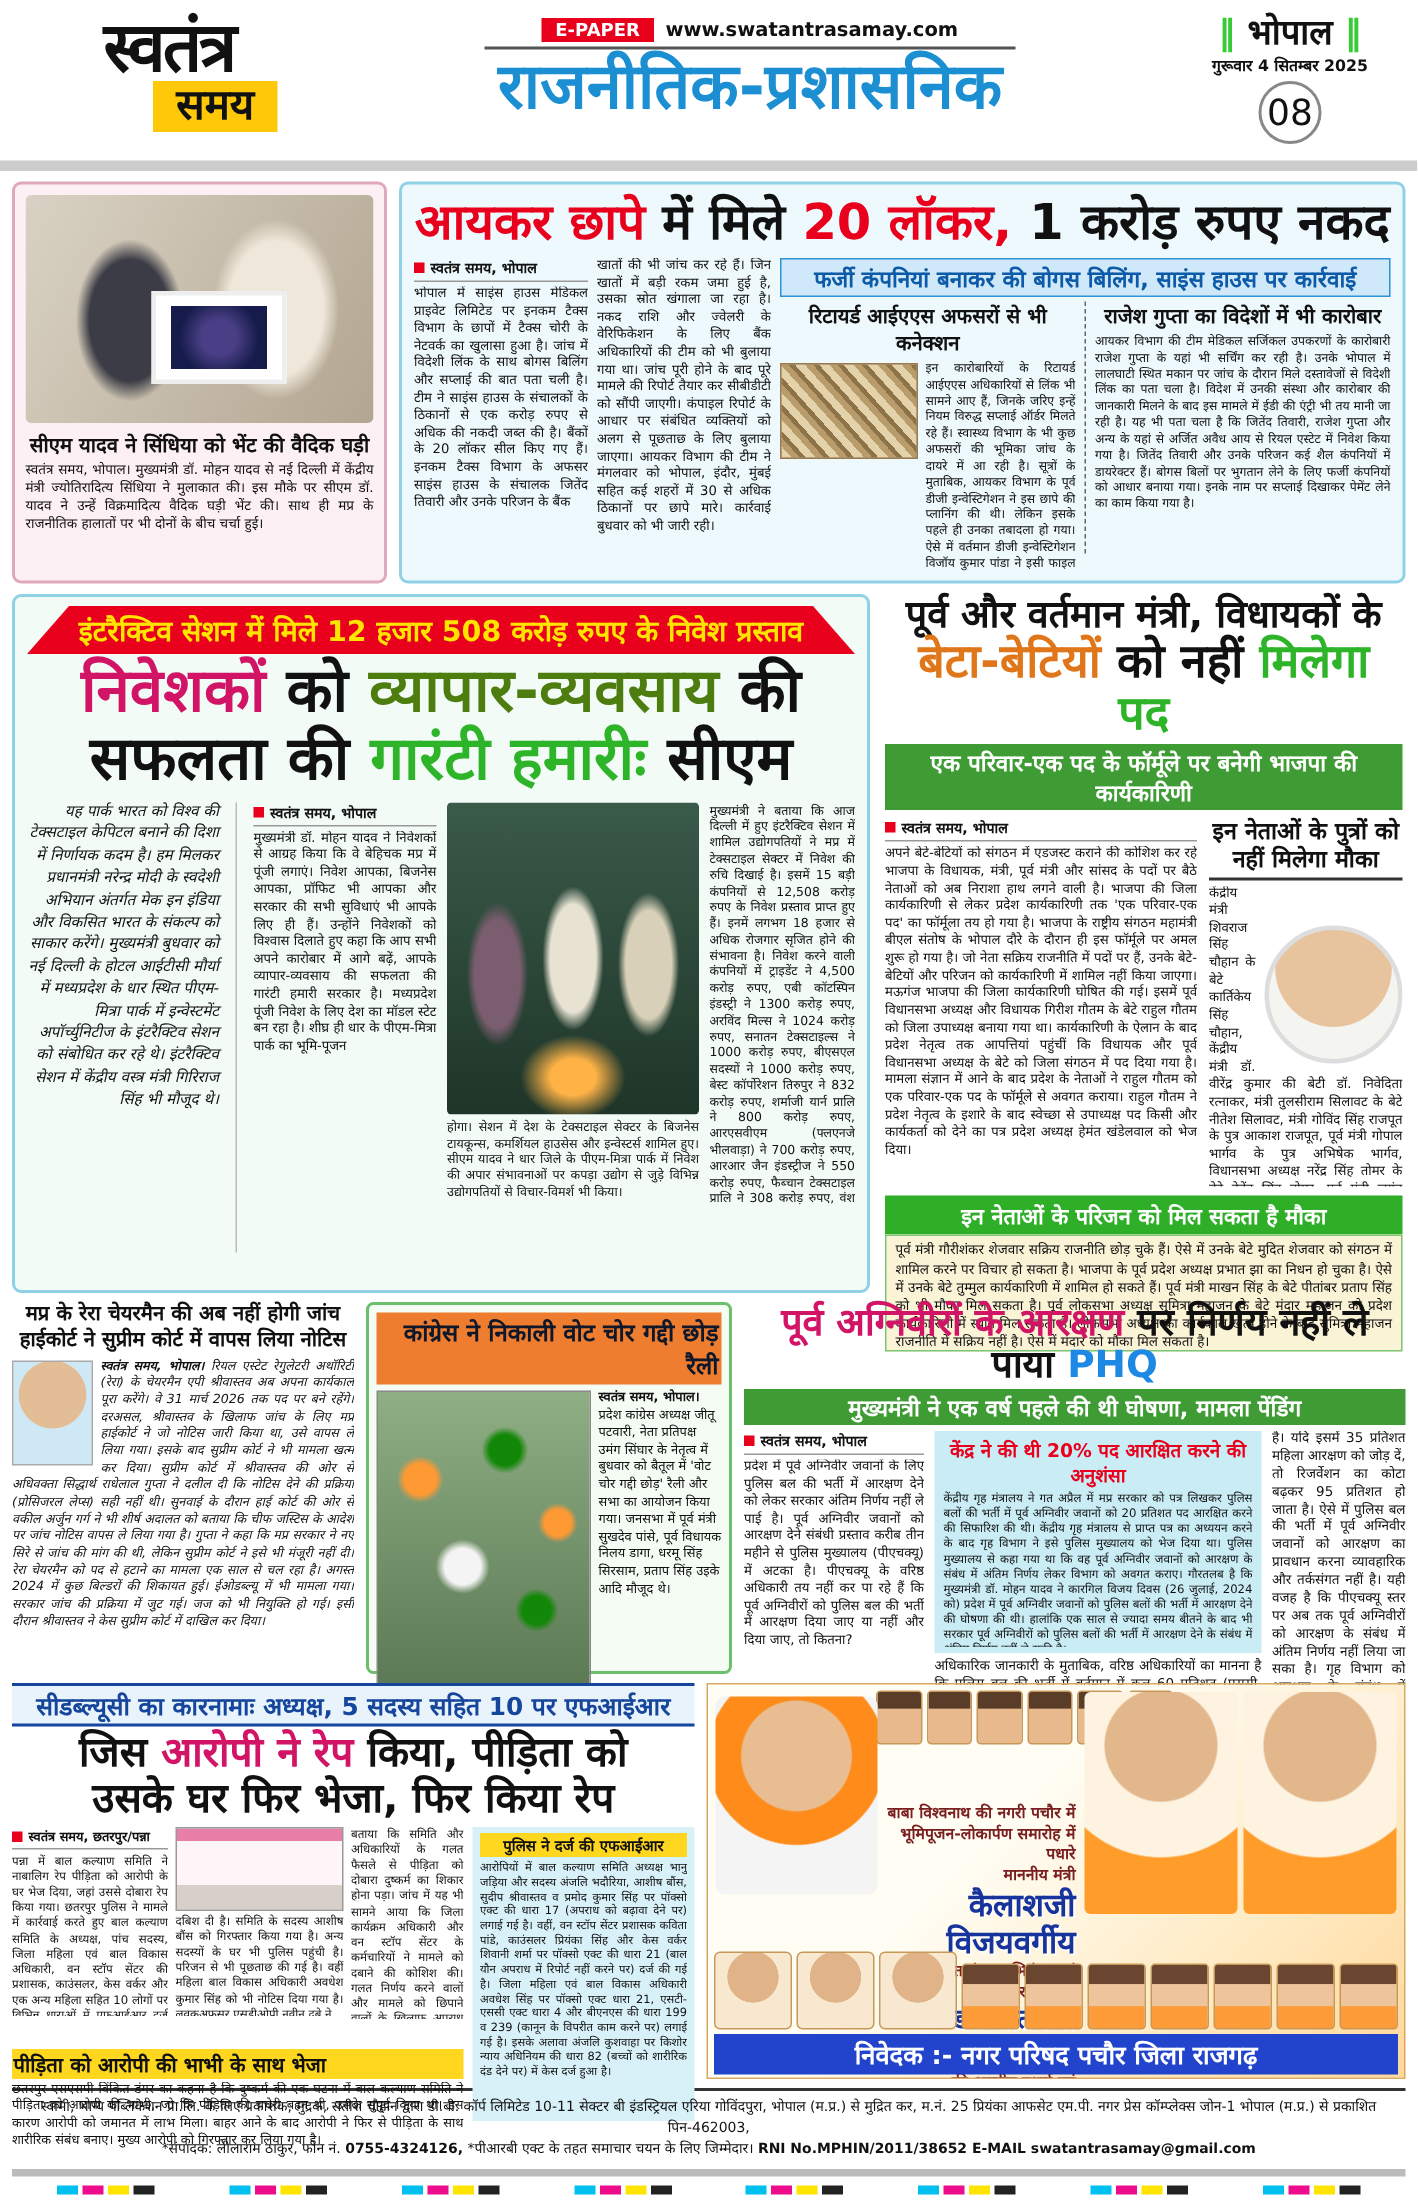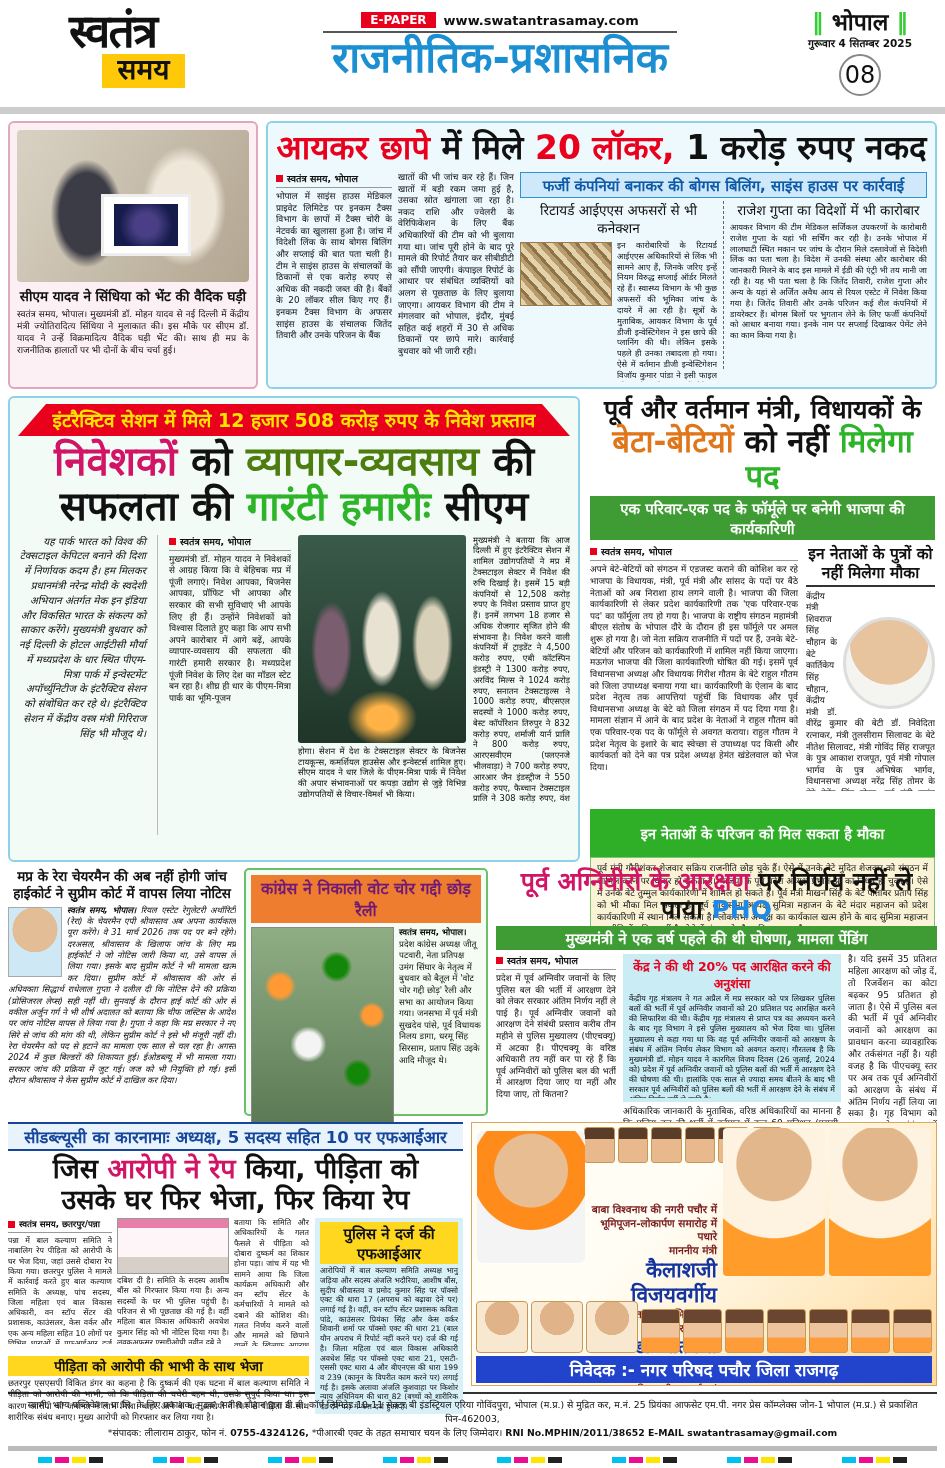--- a/index.html
+++ b/index.html
@@ -41,21 +41,21 @@
 
   .tax-card { flex:1; border:2px solid #8fd2e8; background:#eef9fd; border-radius:6px; padding:6px 8px; }
   .tax-headline { text-align:center; font-size:33px; font-weight:bold; line-height:1.15; }
   .tax-body-row { display:flex; gap:6px; margin-top:5px; height:205px; }
   .tax-col { width:116px; }
   .tax-right { flex:1; }
   .tax-strip { background:#cfe8fa; border:1px solid #2c94d4; color:#0d5ba8; font-weight:bold; font-size:15px; text-align:center; padding:2px 4px; margin-bottom:3px; }
   .tax-subs { display:flex; gap:6px; height:168px; }
   .tax-sub { flex:1; }
   .tax-sub2 { border-left:1px dashed #666; padding-left:6px; }
-  .sub-title { font-size:13.5px; font-weight:normal; text-align:center; margin-bottom:3px; }
+  .sub-title { font-size:13.5px; font-weight:bold; text-align:center; margin-bottom:3px; }
   .money-photo { float:left; width:92px; height:64px; margin:2px 5px 2px 0; background:
       repeating-linear-gradient(48deg,#e4d2aa 0 5px,#b99c6c 5px 9px,#8f7348 9px 12px),
       linear-gradient(#a08054,#7c5f3a); border:1px solid #9a7b50; }
 
   
   .sec2 { display:flex; gap:8px; margin:7px 8px 0; height:466px; }
   .cm-card { width:572px; border:2px solid #8fd2e8; background:#f2fbf6; border-radius:6px; padding:6px 8px; }
   .ribbon { background:#e8001d; color:#ffe400; font-weight:bold; font-size:19px; text-align:center; padding:3px 30px; clip-path:polygon(28px 0, calc(100% - 28px) 0, 100% 100%, 0 100%); }
   .cm-headline { text-align:center; font-weight:bold; line-height:1.12; margin-top:3px; }
   .cm-h1 { font-size:40px; }
@@ -81,32 +81,32 @@
   .beta-h-l1 { font-size:25px; }
   .beta-h-l2 { font-size:31px; }
   .c-orange { color:#e0761a; }
   .green-band { background:#3f9c35; color:#fff; font-weight:bold; font-size:15px; text-align:center; padding:2px 4px; margin-top:3px; }
   .beta-body { display:flex; gap:8px; margin-top:5px; height:248px; }
   .beta-col1 { width:208px; }
   .circle-photo { float:right; width:92px; height:92px; border-radius:50%; margin:26px 0 4px 6px; border:3px solid #ddd; background:
       radial-gradient(circle at 50% 30%, #e8c49e 0 52%, #f4f4f0 53%); }
   .beta-side { flex:1; }
   .beta-side-title { font-weight:bold; font-size:15.5px; text-align:center; border-bottom:2px solid #333; padding-bottom:2px; margin-bottom:4px; line-height:1.2; }
-  .green-band2 { background:#2fae27; color:#fff; font-weight:bold; font-size:14.5px; text-align:center; padding:14px; margin-top:16px; }
+  .green-band2 { background:#2fae27; color:#fff; font-weight:bold; font-size:14.5px; text-align:center; padding:3px; margin-top:4px; }
   .cream-box { background:#fbf3d6; border:1px solid #7cc576; padding:4px 6px; font-size:9px; line-height:1.35; text-align:justify; height:78px; overflow:hidden; }
 
   
   .sec3 { display:flex; gap:8px; margin:6px 8px 0; height:248px; }
   .rera { width:228px; }
   .rera-h { font-size:13.5px; font-weight:bold; text-align:center; line-height:1.25; }
   .rera-body { font-size:8.4px; font-style:italic; line-height:1.35; text-align:justify; margin-top:3px; height:190px; overflow:hidden; }
   .rera-photo { float:left; width:54px; height:70px; margin:2px 5px 2px 0; border:1px solid #aaa; background:
       radial-gradient(circle at 50% 32%, #e3bd95 0 42%, #cfe8f5 43%); }
   .congress { width:244px; border:2px solid #6cbf6c; background:#f4fcf4; border-radius:5px; padding:5px; }
-  .congress-banner { background:#ef7d2f; color:#701a75; font-weight:bold; font-size:16px; text-align:center; padding:2px; }
+  .congress-banner { background:#ef7d2f; color:#0f172a; font-weight:bold; font-size:16px; text-align:right; padding:2px; }
   .congress-row { display:flex; gap:5px; margin-top:4px; height:196px; }
   .rally-photo { flex:1; background:
       radial-gradient(26px 26px at 20% 30%, #ff9933 0 40%, transparent 60%),
       radial-gradient(26px 26px at 60% 20%, #138808 0 40%, transparent 60%),
       radial-gradient(22px 22px at 85% 45%, #ff9933 0 40%, transparent 60%),
       radial-gradient(30px 30px at 40% 60%, #f4f4f4 0 40%, transparent 60%),
       radial-gradient(24px 24px at 75% 75%, #138808 0 40%, transparent 60%),
       linear-gradient(#8fae84,#5c7a55); border:1px solid #888; }
   .congress-side { width:82px; font-size:8.6px; line-height:1.35; }
   .phq { flex:1; }
@@ -127,24 +127,24 @@
   .cwc-banner { border-top:2px solid #16469c; border-bottom:2px solid #16469c; background:#e8f3fc; color:#16469c; font-weight:bold; font-size:16.5px; text-align:center; padding:1px; }
   .cwc-h { text-align:center; font-weight:bold; font-size:27px; line-height:1.15; margin-top:2px; }
   .cwc-main { display:flex; gap:6px; margin-top:3px; height:196px; }
   .cwc-left { flex:1; }
   .cwc-cols { display:flex; gap:5px; height:128px; }
   .cwc-c1 { width:104px; }
   .cwc-c2 { width:112px; }
   .pink-photo { height:56px; border:1px solid #999; margin-bottom:2px; background:
       linear-gradient(#e87fa8 0 16%, #fdf5f8 16% 70%, #d8d0c8 70%); }
   .cwc-c3 { flex:1; }
-  .yellow-banner { background:#ffd71e; font-weight:bold; font-size:13.5px; text-align:center; padding:1px; margin-top:10px; }
+  .yellow-banner { background:#ffd71e; font-weight:bold; font-size:13.5px; text-align:left; padding:1px; margin-top:20px; }
   .yellow-body { font-size:8.6px; line-height:1.32; text-align:justify; margin-top:2px; height:46px; overflow:hidden; }
   .fir-box { width:148px; background:#d8f0f8; padding:4px 5px; height:196px; }
-  .fir-title { background:#ffd71e; font-weight:bold; font-size:15px; text-align:center; padding:1px 2px; margin-bottom:2px; }
+  .fir-title { background:#ffd71e; font-weight:bold; font-size:10px; text-align:center; padding:1px 2px; margin-bottom:2px; }
   .fir-body { font-size:7.6px; line-height:1.28; text-align:justify; height:166px; overflow:hidden; }
 
   .ad { flex:1; border:1px solid #d8a860; background:linear-gradient(135deg,#fffdf4 0 40%, #ffe9c0 75%, #ffd79a); position:relative; overflow:hidden; padding:4px; }
   .ad-top { display:flex; gap:3px; justify-content:center; margin-left:108px; margin-right:150px; }
   .ad-thumb { width:34px; height:36px; border-radius:3px; border:1px solid #c89858; background:linear-gradient(#5a3d28 0 32%, #e8b98c 33%); }
   .ad-big-left { position:absolute; left:5px; top:8px; width:108px; height:132px; border-radius:6px; background:
       radial-gradient(circle at 50% 30%, #e8bd92 0 34%, #ff8c1a 35% 55%, #f4f4f4 56%); }
   .ad-right-pair { position:absolute; right:5px; top:5px; display:flex; gap:4px; }
   .ad-big-right { width:102px; height:148px; border-radius:4px; background:
       radial-gradient(circle at 50% 24%, #e3b78c 0 30%, #fdf3e0 31% 60%, #ff9c2a 61%); }

